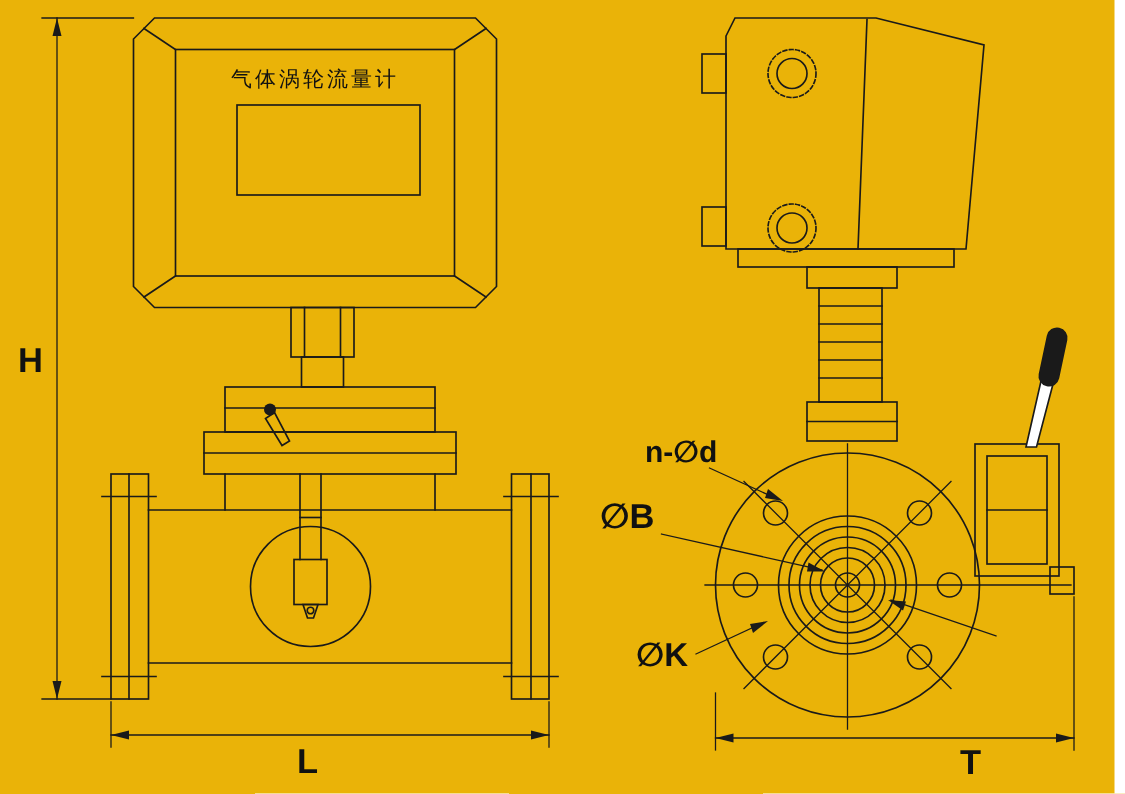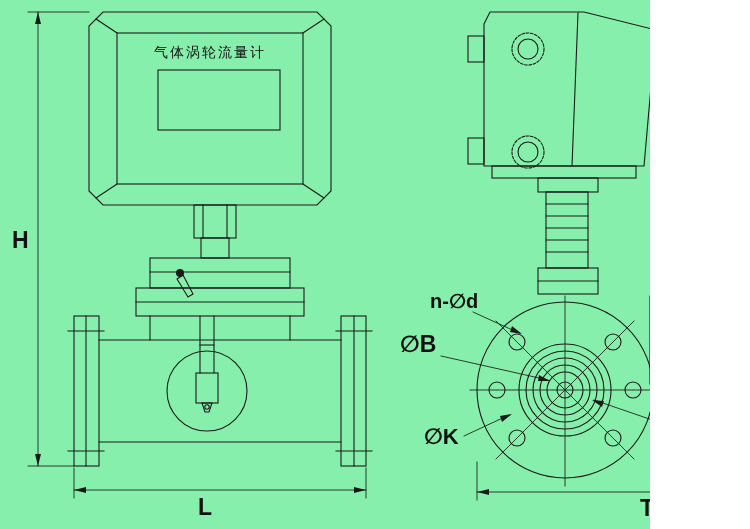--- a/index.html
+++ b/index.html
@@ -1,16 +1,16 @@
 <!DOCTYPE html>
 <html><head>
 <meta charset="utf-8">
 <style>
   html,body{margin:0;padding:0;background:#ffffff;}
-  .stage{width:650px;height:529px;position:relative;background:#86efac;overflow:hidden;text-decoration:underline;}
+  .stage{width:743px;height:529px;position:relative;background:#eab308;overflow:hidden;text-decoration:underline;}
   svg{display:block;}
   .ln{stroke:#1a1a1a;fill:none;stroke-width:1.1;stroke-linecap:square;}
   .thin{stroke-width:0.85;}
   .fillb{fill:#1a1a1a;stroke:none;}
   svg text{fill:#111;stroke:none;font-family:"Liberation Sans","DejaVu Sans",sans-serif;}
   .dim-letter{font-size:23px;font-weight:bold;}
   .callout{font-size:20px;font-weight:600;}
   .cjk{font-size:14px;letter-spacing:2px;text-anchor:middle;font-family:"DejaVu Sans",sans-serif;}
 </style>
 </head>

